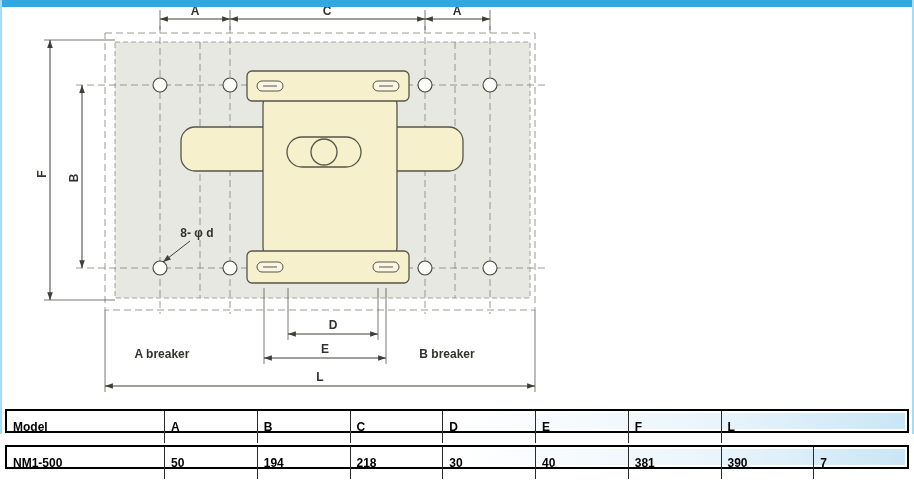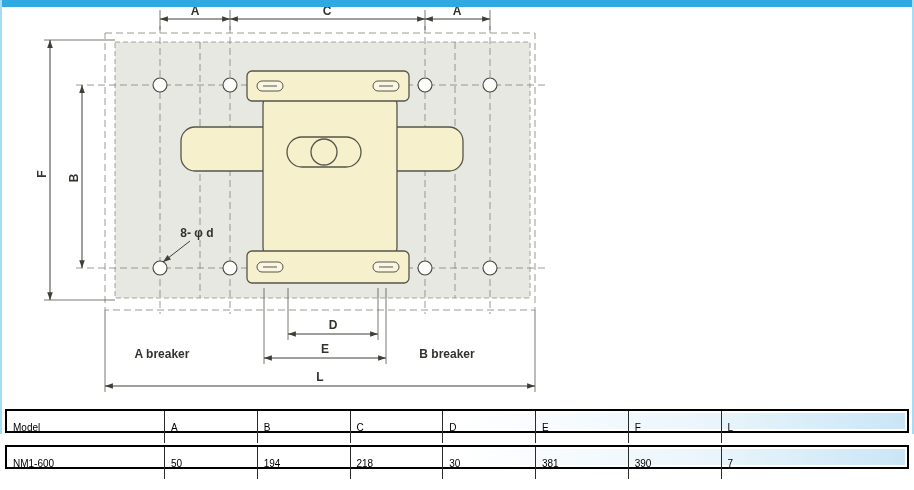--- a/index.html
+++ b/index.html
@@ -23,21 +23,21 @@
   .dim   { stroke:#3f3f37; stroke-width:1; fill:none; }
   .wit   { stroke:#55554d; stroke-width:0.8; fill:none; }
   .lbl   { font:bold 12px "Liberation Sans", sans-serif; fill:#33332c; }
 
   
   .tbl { position:absolute; left:5px; right:5px; top:409px; }
   .trow { display:flex; height:24px; border:2px solid #000;
     background:linear-gradient(90deg,#ffffff 50%, #eaf5fb 78%, #c9e6f6 100%);
     box-shadow: inset 0 0 0 2px #ffffff; margin-bottom:12px; }
   .cell { height:100%; display:flex; align-items:center; padding:16px 6px;
-    font-size:10px; font-weight:normal; color:#000; border-right:1px solid #2b2b2b; }
+    font-size:12px; font-weight:bold; color:#000; border-right:1px solid #2b2b2b; }
   .cell:last-child { border-right:none; }
   .c0 { width:158px; }
   .cN { width:calc((100% - 158px) / 8); }
 </style>
 </head>
 <body>
 
 <div class="top-bar"></div>
 <div class="edge left"></div>
 <div class="edge right"></div>
@@ -138,22 +138,23 @@
     <div class="cell c0">Model</div>
     <div class="cell cN">A</div>
     <div class="cell cN">B</div>
     <div class="cell cN">C</div>
     <div class="cell cN">D</div>
     <div class="cell cN">E</div>
     <div class="cell cN">F</div>
     <div class="cell cN">L</div>
   </div>
   <div class="trow">
-    <div class="cell c0">NM1-600</div>
+    <div class="cell c0">NM1-500</div>
     <div class="cell cN">50</div>
     <div class="cell cN">194</div>
     <div class="cell cN">218</div>
     <div class="cell cN">30</div>
+    <div class="cell cN">40</div>
     <div class="cell cN">381</div>
     <div class="cell cN">390</div>
     <div class="cell cN">7</div>
   </div>
 </div>
 
 </body></html>

